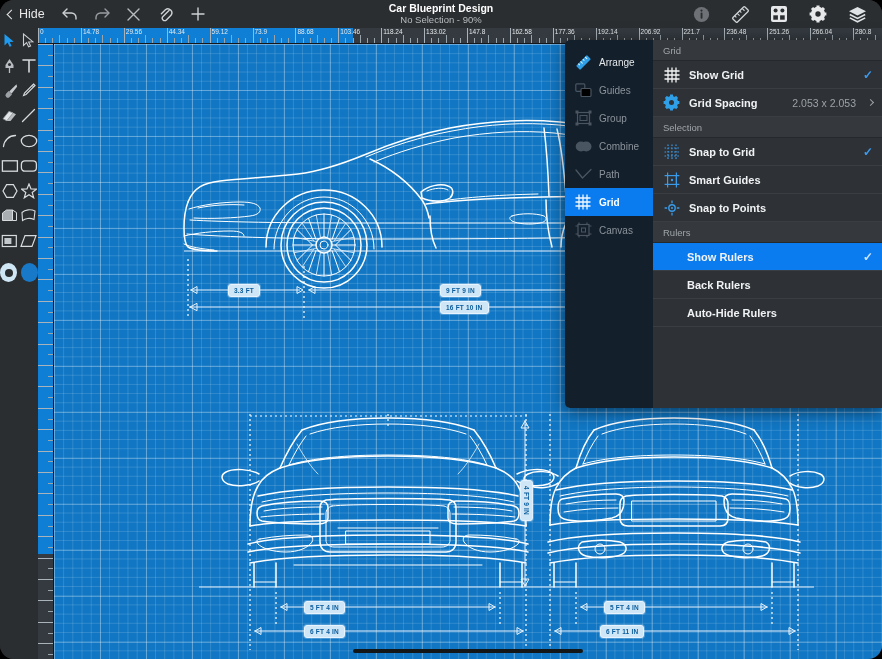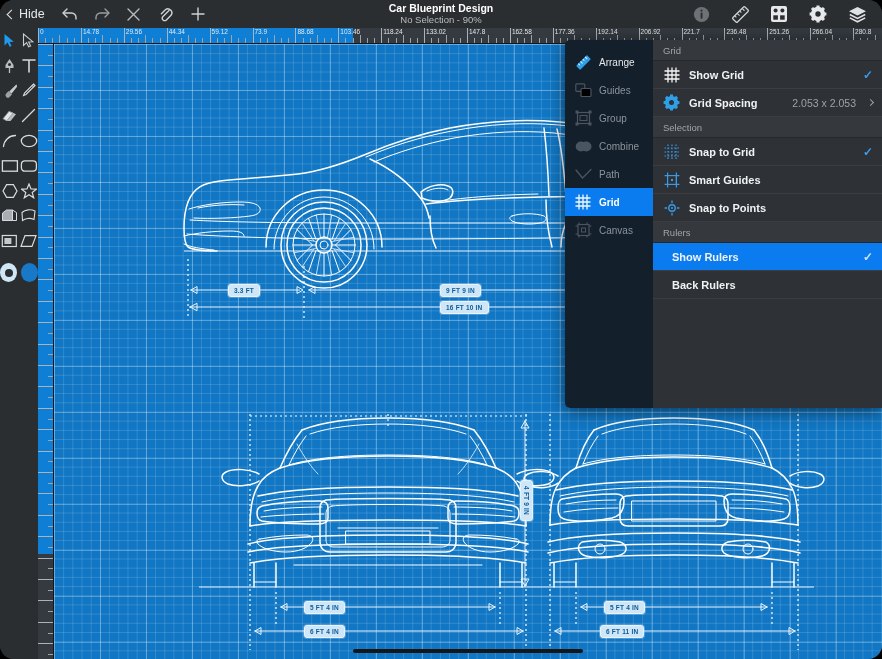--- a/index.html
+++ b/index.html
@@ -135,21 +135,21 @@
     height:28px; display:flex; align-items:center; padding:0 9px 0 10px; gap:9px;
     border-bottom:1px solid #3a3d41; cursor:pointer; color:#f0f2f4; font-size:11px; font-weight:bold;
   }
   .pop-row.sel { background:#0a7cf0; }
   .pop-row .rlabel { flex:1; }
   .pop-row .rvalue { color:#9ba2a8; font-weight:normal; font-size:10.5px; }
   .check { color:#3b9bf0; font-size:12px; font-weight:bold; }
   .pop-row.sel .check { color:#cfe4fb; }
   .chev-r { width:5px; height:5px; border-top:1.4px solid #9ba2a8; border-right:1.4px solid #9ba2a8;
             transform:rotate(45deg); display:inline-block; margin-left:3px; }
-  .pop-row.noicon { padding-left:19px; }
+  .pop-row.noicon { padding-left:34px; }
   .pop-filler { background:#2e3135; flex:1; }
 
   
   #home {
     position:absolute; left:50%; transform:translateX(-50%);
     bottom:6px; width:230px; height:4px; border-radius:2px; background:#131617;
   }
 </style>
 </head>
 <body>
@@ -1107,17 +1107,20 @@
           <span class="rlabel">Snap to Points</span>
         </div>
         <div class="pop-section">Rulers</div>
         <div class="pop-row sel noicon">
           <span class="rlabel">Show Rulers</span>
           <span class="check">✓</span>
         </div>
         <div class="pop-row noicon">
           <span class="rlabel">Back Rulers</span>
         </div>
+        <div class="pop-row noicon">
+          <span class="rlabel">Auto-Hide Rulers</span>
+        </div>
         <div class="pop-filler"></div>
       </div>
   </div>
 
 </div>
 
 </body></html>

